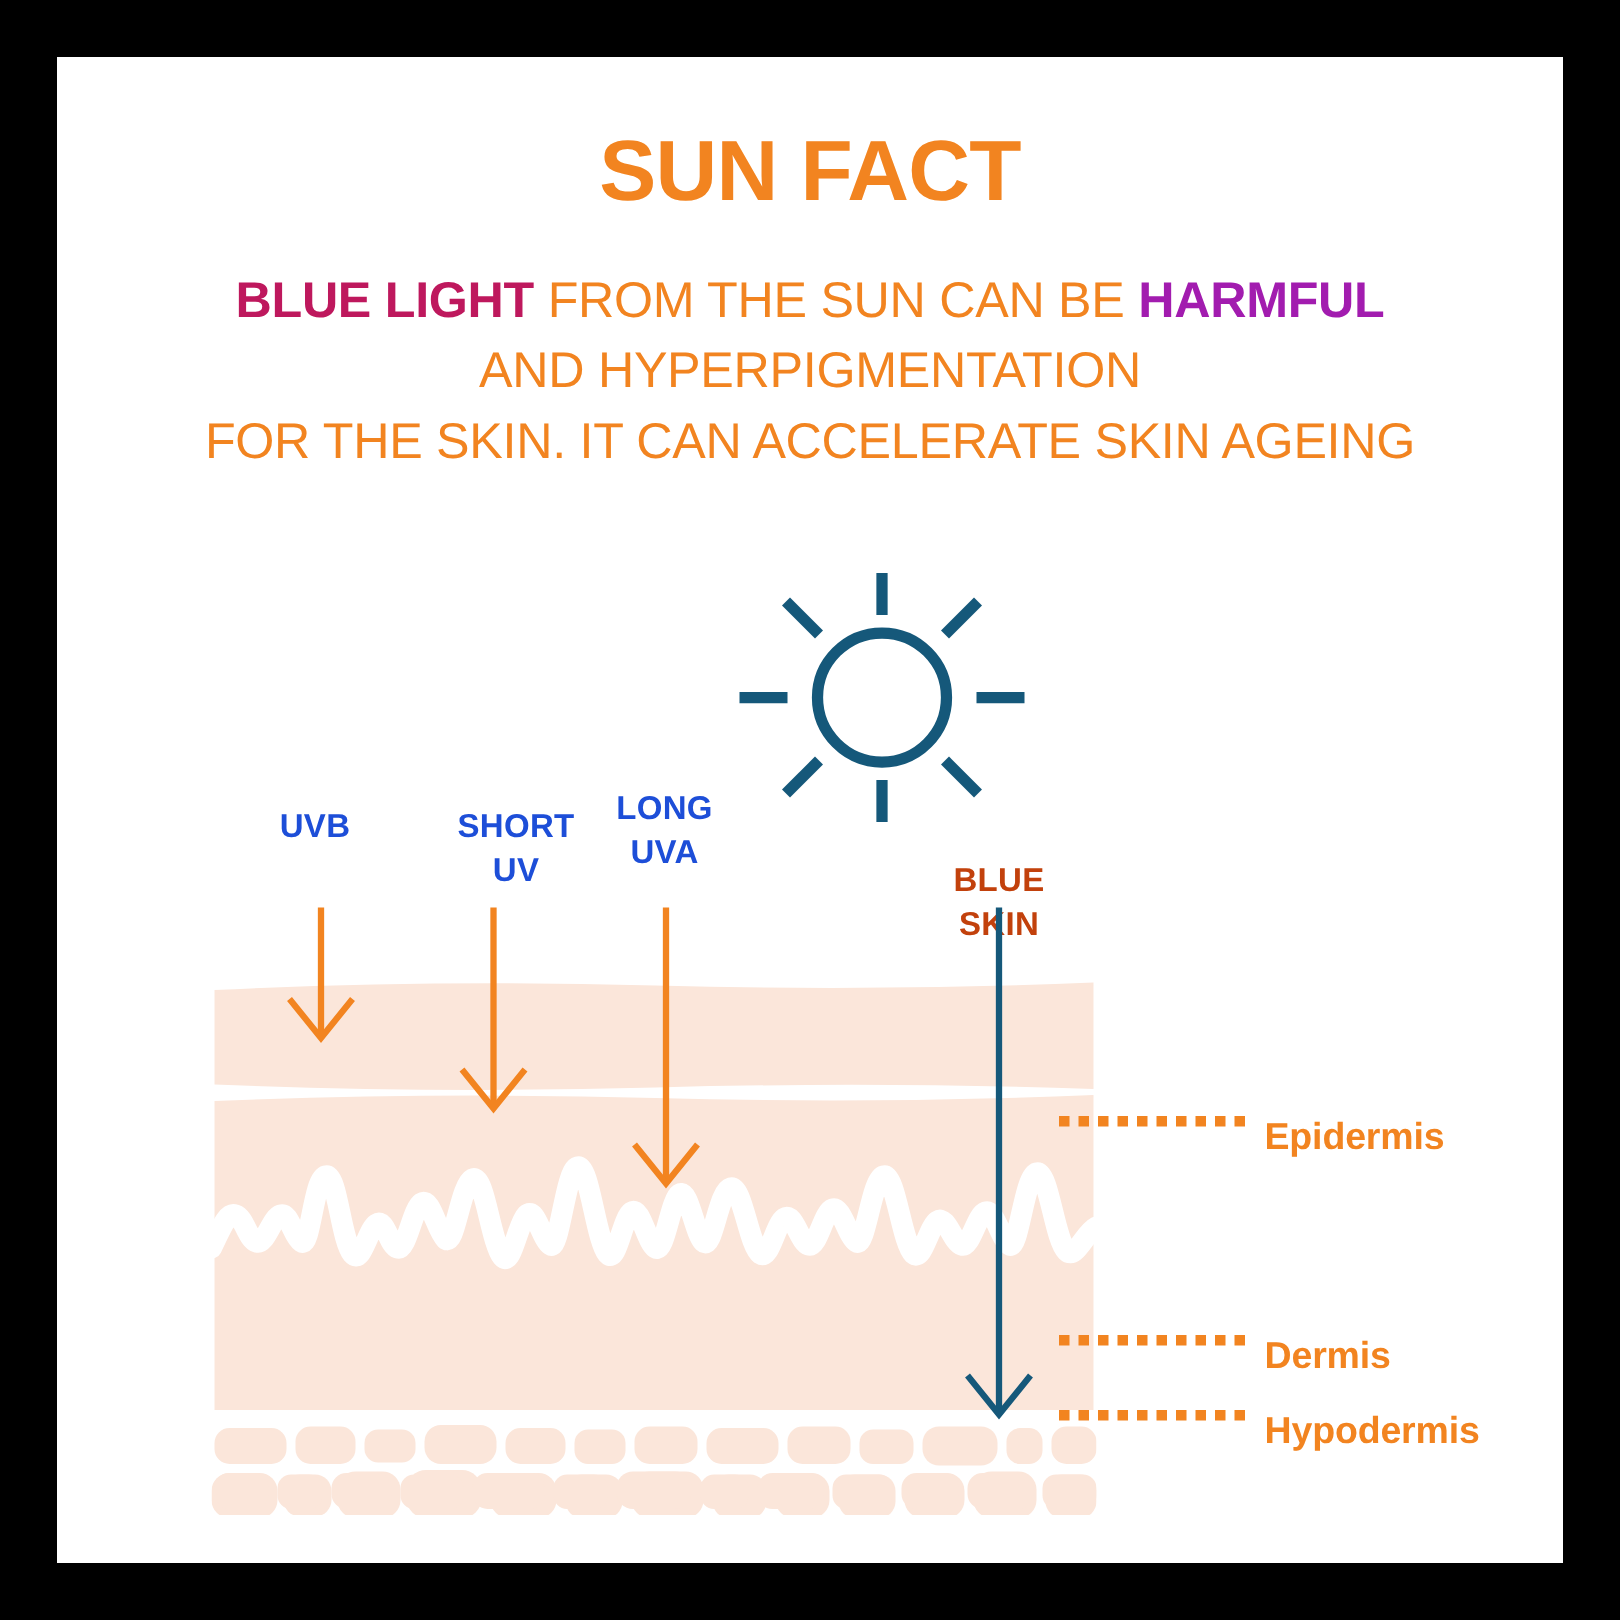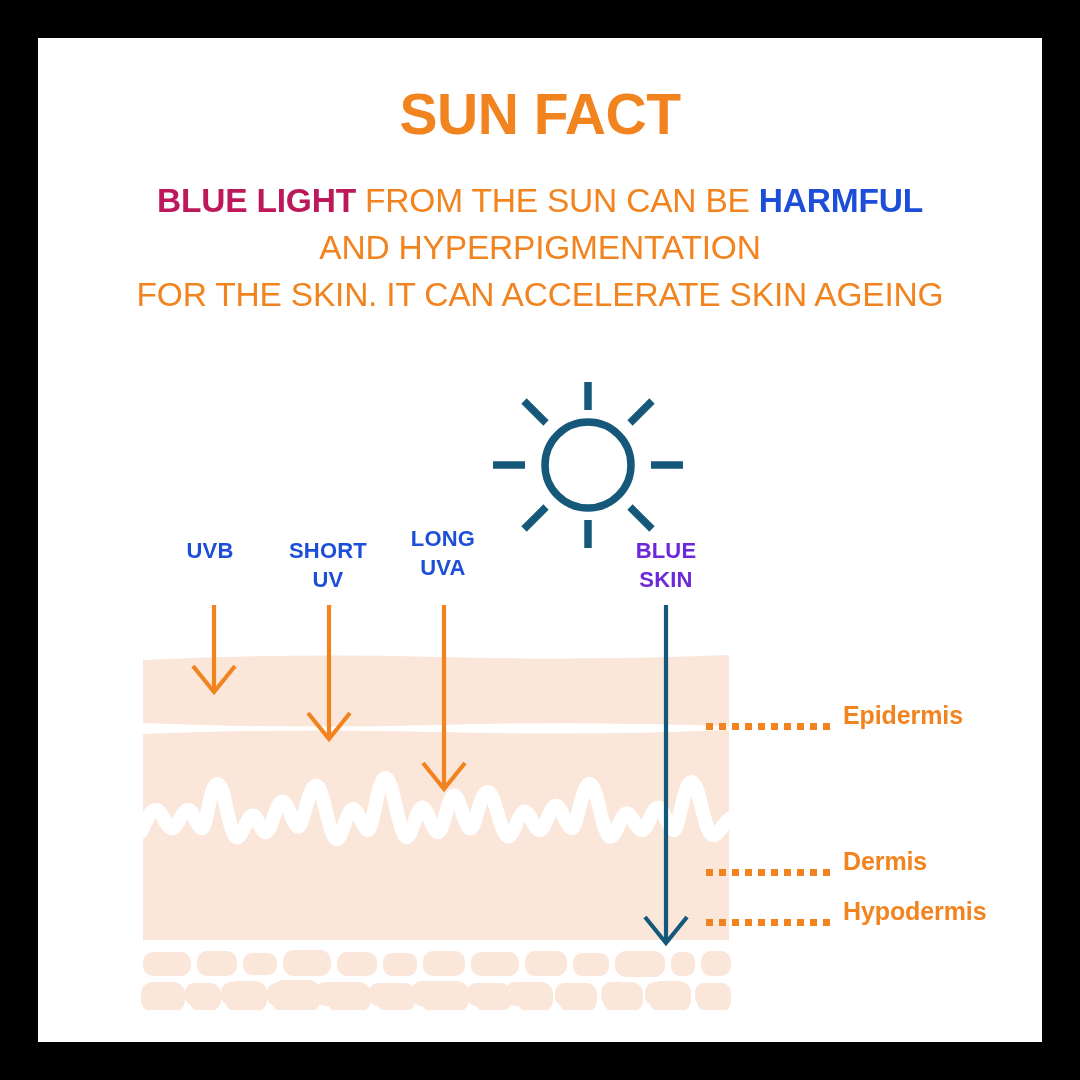--- a/index.html
+++ b/index.html
@@ -50,21 +50,21 @@
     line-height: 1.40;
     color: #F28420;
     letter-spacing: -0.2px;
   }
   #subtitle .bold-blue {
     font-weight: 700;
     color: #be185d;
   }
   #subtitle .bold-orange {
     font-weight: 700;
-    color: #1d4ed8;
+    color: #a21caf;
   }
   #subtitle .ln { display: block; }
 
   
   #sun-icon {
     position: absolute;
     left: 440px;
     top: 332px;
     width: 220px;
     height: 190px;
@@ -73,21 +73,21 @@
   
   .ray-label {
     position: absolute;
     text-align: center;
     font-size: 22px;
     font-weight: 700;
     line-height: 1.32;
     letter-spacing: 0.2px;
   }
   .ray-label.orange { color: #1d4ed8; }
-  .ray-label.teal { color: #6d28d9; }
+  .ray-label.teal { color: #c2410c; margin-top: 36px; }
 
   
   #skin {
     position: absolute;
     left: 103px;
     top: 612px;
     width: 590px;
     height: 360px;
   }
 
@@ -98,22 +98,23 @@
     top: 0;
     width: 1004px;
     height: 1004px;
     pointer-events: none;
   }
 
   
   .callout {
     position: absolute;
     display: flex;
-    align-items: flex-end;
+    align-items: flex-start;
     height: 22px;
+    margin-top: 36px;
   }
   .leader {
     display: flex;
     align-items: center;
     gap: 6px;
     margin-right: 13px;
   }
   .leader i {
     display: block;
     width: 7px;
@@ -153,21 +154,21 @@
         <line x1="152" y1="137" x2="174" y2="159"></line>
         <line x1="174" y1="31" x2="152" y2="53"></line>
         <line x1="68" y1="137" x2="46" y2="159"></line>
       </g>
     </svg>
 
     <div id="ray-labels">
         <div class="ray-label orange" style="left: 132px; top: 498px; width: 80px;">
           <div>UVB</div>
         </div>
-        <div class="ray-label orange" style="left: 210px; top: 498px; width: 160px;">
+        <div class="ray-label orange" style="left: 226px; top: 498px; width: 160px;">
           <div>SHORT</div>
           <div>UV</div>
         </div>
         <div class="ray-label orange" style="left: 330px; top: 486px; width: 150px;">
           <div>LONG</div>
           <div>UVA</div>
         </div>
         <div class="ray-label teal" style="left: 553px; top: 498px; width: 150px;">
           <div>BLUE</div>
           <div>SKIN</div>

